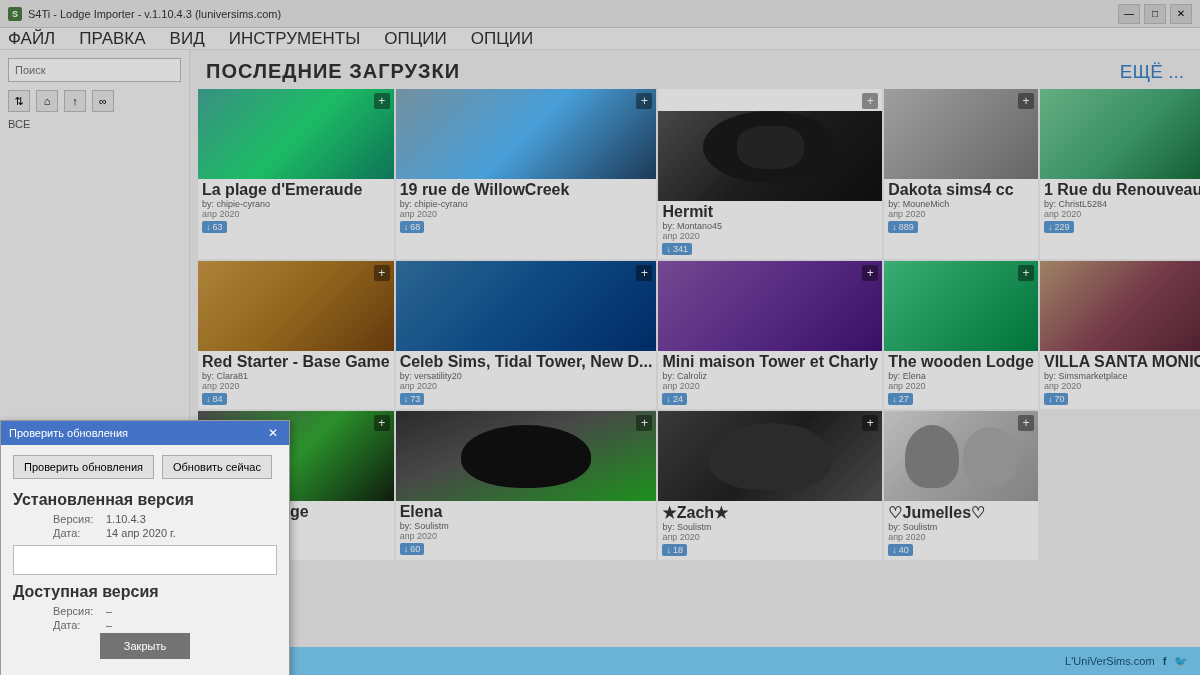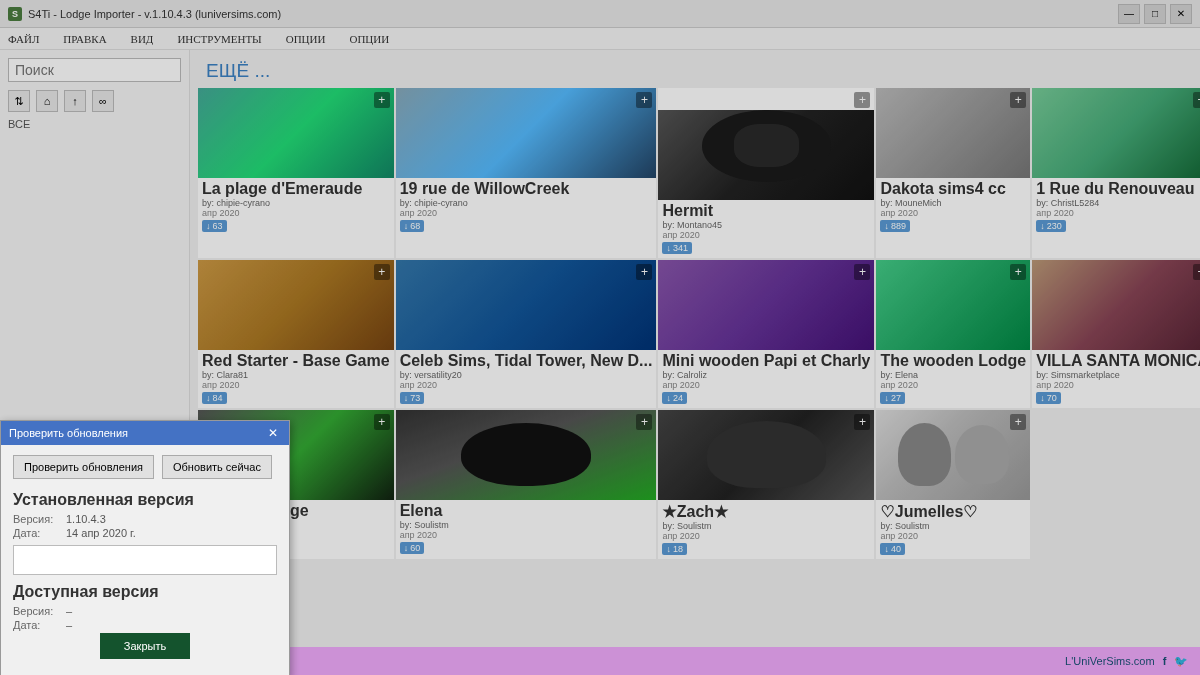--- a/index.html
+++ b/index.html
@@ -40,42 +40,42 @@
     
     .menu-bar {
       background: #f5f5f5;
       height: 22px;
       display: flex;
       align-items: center;
       padding: 0 4px;
       border-bottom: 1px solid #ddd;
       gap: 16px;
     }
-    .menu-item { font-size: 11px; color: #333; cursor: pointer; padding: 0 4px; font-family: Liberation Serif, serif; }
+    .menu-item { font-size: 17px; color: #333; cursor: pointer; padding: 0 4px; }
 
     
     .app-body {
       display: flex;
       height: calc(675px - 50px - 30px);
     }
 
     
     .sidebar {
       width: 190px;
       background: #f5f5f5;
       border-right: 1px solid #ddd;
       padding: 8px;
       flex-shrink: 0;
     }
     .search-box {
       width: 100%;
       height: 24px;
       border: 1px solid #bbb;
       padding: 0 6px;
-      font-size: 14px;
+      font-size: 11px;
       margin-bottom: 8px;
     }
     .sidebar-icons {
       display: flex;
       align-items: center;
       gap: 6px;
       margin-bottom: 6px;
     }
     .sidebar-icon-btn {
       width: 22px; height: 22px;
@@ -181,21 +181,21 @@
       display: flex; align-items: center; justify-content: center;
       font-size: 12px;
       border-radius: 2px;
     }
 
     
     .status-bar {
       position: absolute;
       bottom: 0; left: 0; right: 0;
       height: 28px;
-      background: #f0abfc;
+      background: #7dd3fc;
       display: flex;
       align-items: center;
       justify-content: space-between;
       padding: 0 12px;
       font-size: 11px;
       color: #333;
     }
     .status-right {
       display: flex;
       align-items: center;
@@ -265,37 +265,37 @@
       color: #333;
       margin-bottom: 4px;
     }
     .dialog-field-row {
       display: flex;
       gap: 8px;
       font-size: 11px;
       color: #555;
       margin-bottom: 2px;
     }
-    .dialog-field-label { min-width: 45px; color: #666; }
+    .dialog-field-label { min-width: 45px; color: #666; margin-left: 40px; }
     .dialog-text-area {
       width: 100%;
       height: 30px;
       border: 1px solid #bbb;
       background: white;
       margin: 6px 0 8px 0;
       font-size: 11px;
     }
     .dialog-footer {
       display: flex;
       justify-content: center;
       padding-bottom: 8px;
     }
     .dialog-close-main-btn {
       height: 26px;
-      background: #14532d;
+      background: #737373;
       color: white;
       border: none;
       cursor: pointer;
       font-size: 11px;
       padding: 0 24px;
     }
 
     
     .thumb-1 { background: linear-gradient(135deg, #4a9, #2d7, #186); }
     .thumb-2 { background: linear-gradient(135deg, #8ab, #5bf, #246); }
@@ -346,20 +346,21 @@
       <button class="sidebar-icon-btn">⇅</button>
       <button class="sidebar-icon-btn">⌂</button>
       <button class="sidebar-icon-btn">↑</button>
       <button class="sidebar-icon-btn">∞</button>
     </div>
     <div class="sidebar-filter-label">ВСЕ</div>
   </div>
 
   <div class="main-content">
     <div class="main-header">
+      <h2 class="main-title">ПОСЛЕДНИЕ ЗАГРУЗКИ</h2>
       <span class="more-link">ЕЩЁ ...</span>
     </div>
 
     <div class="items-grid">
 
       <div class="grid-item">
         <div class="thumb thumb-1"></div>
         <button class="item-add-btn">+</button>
         <div class="item-info">
           <div class="item-name">La plage d'Emeraude</div>
@@ -406,21 +407,21 @@
         </div>
       </div>
 
       <div class="grid-item">
         <div class="thumb thumb-5"></div>
         <button class="item-add-btn">+</button>
         <div class="item-info">
           <div class="item-name">1 Rue du Renouveau</div>
           <div class="item-by">by: ChristL5284</div>
           <div class="item-meta">апр 2020</div>
-          <div class="item-badge">↓ <span>230</span></div>
+          <div class="item-badge">↓ <span>229</span></div>
         </div>
       </div>
 
       <div class="grid-item">
         <div class="thumb thumb-6"></div>
         <button class="item-add-btn">+</button>
         <div class="item-info">
           <div class="item-name">Red Starter - Base Game</div>
           <div class="item-by">by: Clara81</div>
           <div class="item-meta">апр 2020</div>
@@ -436,21 +437,21 @@
           <div class="item-by">by: versatility20</div>
           <div class="item-meta">апр 2020</div>
           <div class="item-badge">↓ <span>73</span></div>
         </div>
       </div>
 
       <div class="grid-item">
         <div class="thumb thumb-8"></div>
         <button class="item-add-btn">+</button>
         <div class="item-info">
-          <div class="item-name">Mini wooden Papi et Charly</div>
+          <div class="item-name">Mini maison Tower et Charly</div>
           <div class="item-by">by: Calroliz</div>
           <div class="item-meta">апр 2020</div>
           <div class="item-badge">↓ <span>24</span></div>
         </div>
       </div>
 
       <div class="grid-item">
         <div class="thumb thumb-9"></div>
         <button class="item-add-btn">+</button>
         <div class="item-info">

